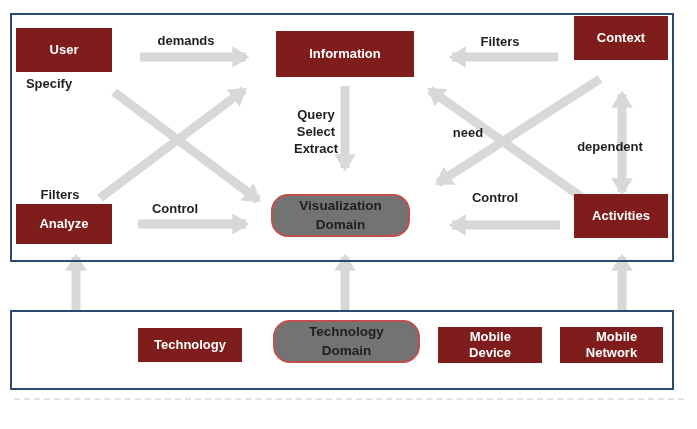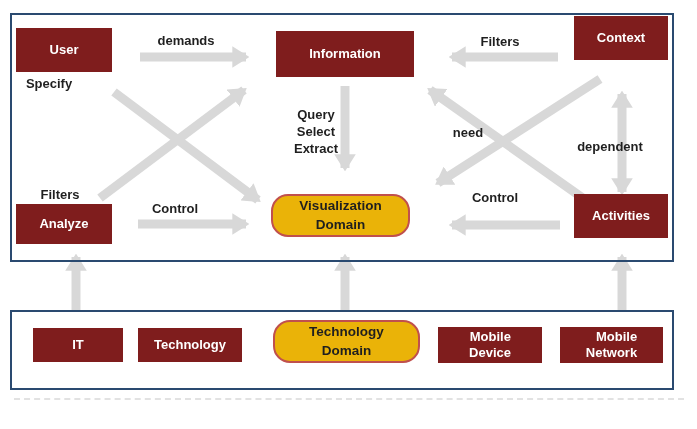--- a/index.html
+++ b/index.html
@@ -47,21 +47,21 @@
   .box-context       { left: 574px; top: 16px;  width: 94px;  height: 44px; }
   .box-analyze       { left: 16px;  top: 204px; width: 96px;  height: 40px; }
   .box-activities    { left: 574px; top: 194px; width: 94px;  height: 44px; }
   .box-it            { left: 33px;  top: 328px; width: 90px;  height: 34px; }
   .box-positioning   { left: 138px; top: 328px; width: 104px; height: 34px; }
   .box-mobile-device { left: 438px; top: 327px; width: 104px; height: 36px; }
   .box-mobile-network{ left: 560px; top: 327px; width: 103px; height: 36px; }
 
   .domainbox {
     position: absolute;
-    background: #eab308;
+    background: #737373;
     border: 2px solid #c0504d;
     border-radius: 17px;
     color: #1f1f1f;
     font-weight: bold;
     font-size: 13.5px;
     line-height: 1.35;
     display: flex;
     align-items: center;
     justify-content: center;
     text-align: center;
@@ -136,21 +136,20 @@
   <div class="bluebox box-information">Information</div>
   <div class="bluebox box-context">Context</div>
   <div class="bluebox box-analyze">Analyze</div>
   <div class="bluebox box-activities">Activities</div>
 
   <div class="domainbox box-visualization-domain">Visualization
 Domain</div>
   <div class="domainbox box-technology-domain">Technology
 Domain</div>
 
-  <div class="bluebox box-it">IT</div>
   <div class="bluebox box-positioning">Technology</div>
   <div class="bluebox box-mobile-device">Mobile
 Device</div>
   <div class="bluebox box-mobile-network">Mobile
 Network</div>
 
   <span class="lbl lbl-demands">demands</span>
   <span class="lbl lbl-specify">Specify</span>
   <span class="lbl lbl-filters-top">Filters</span>
   <span class="lbl lbl-filters-left">Filters</span>

